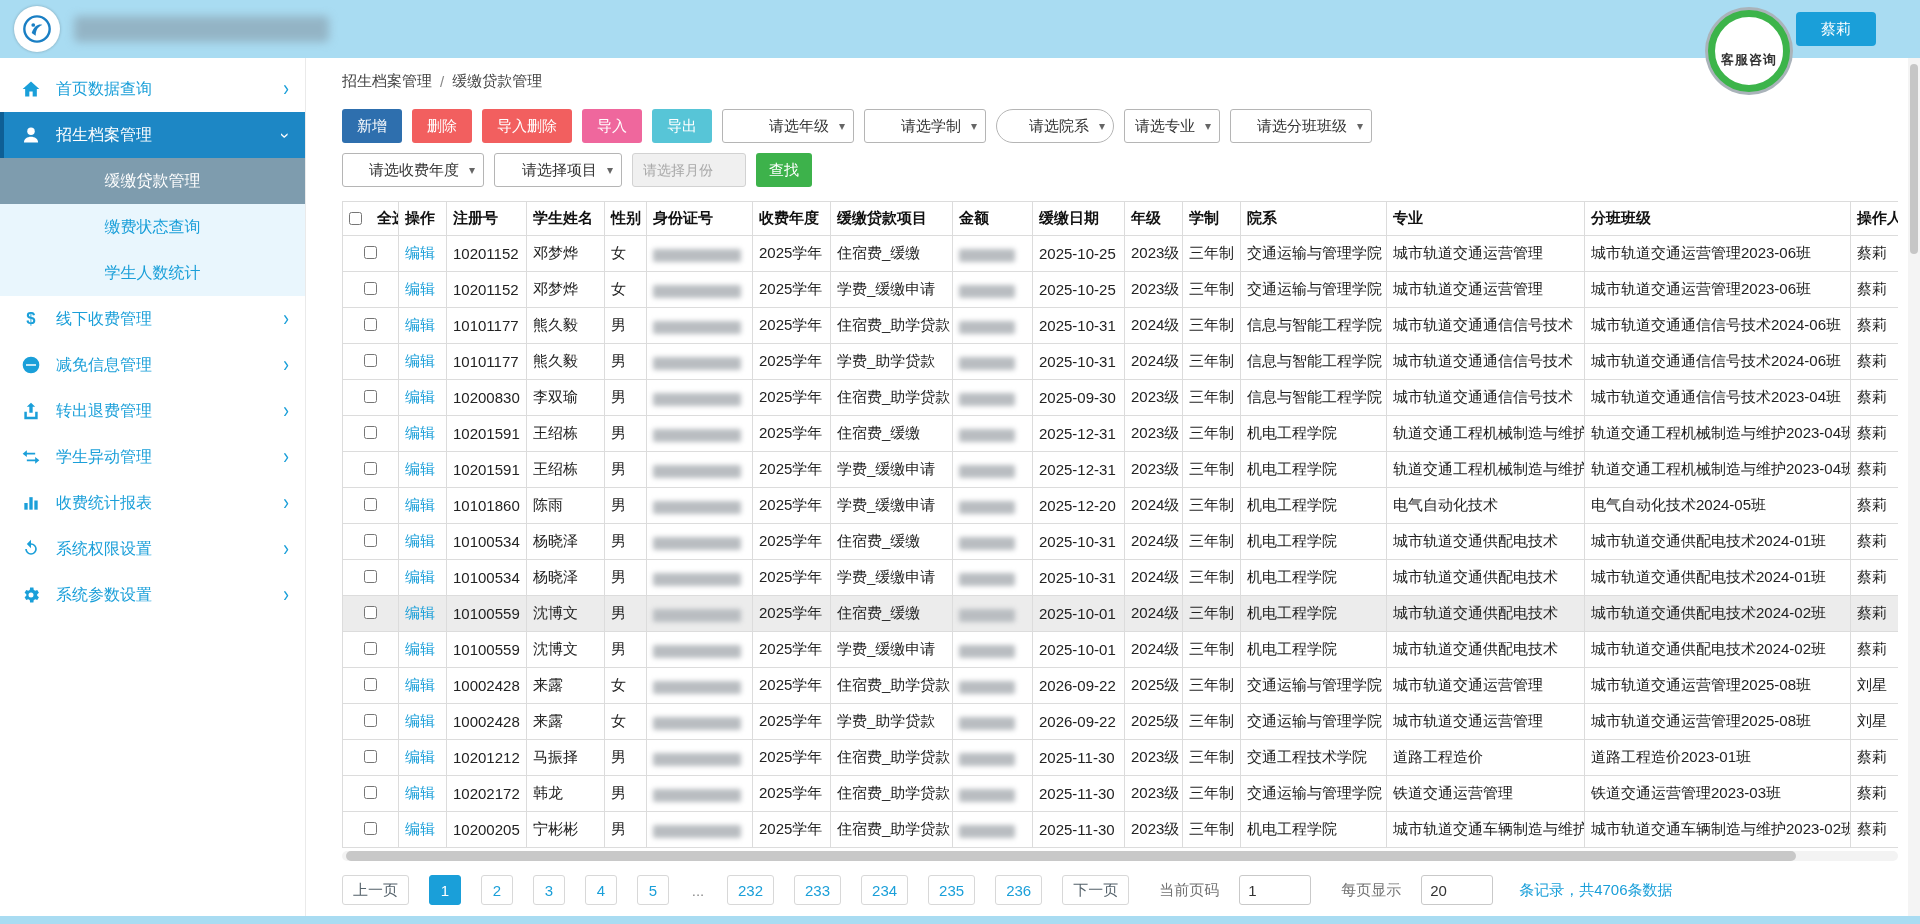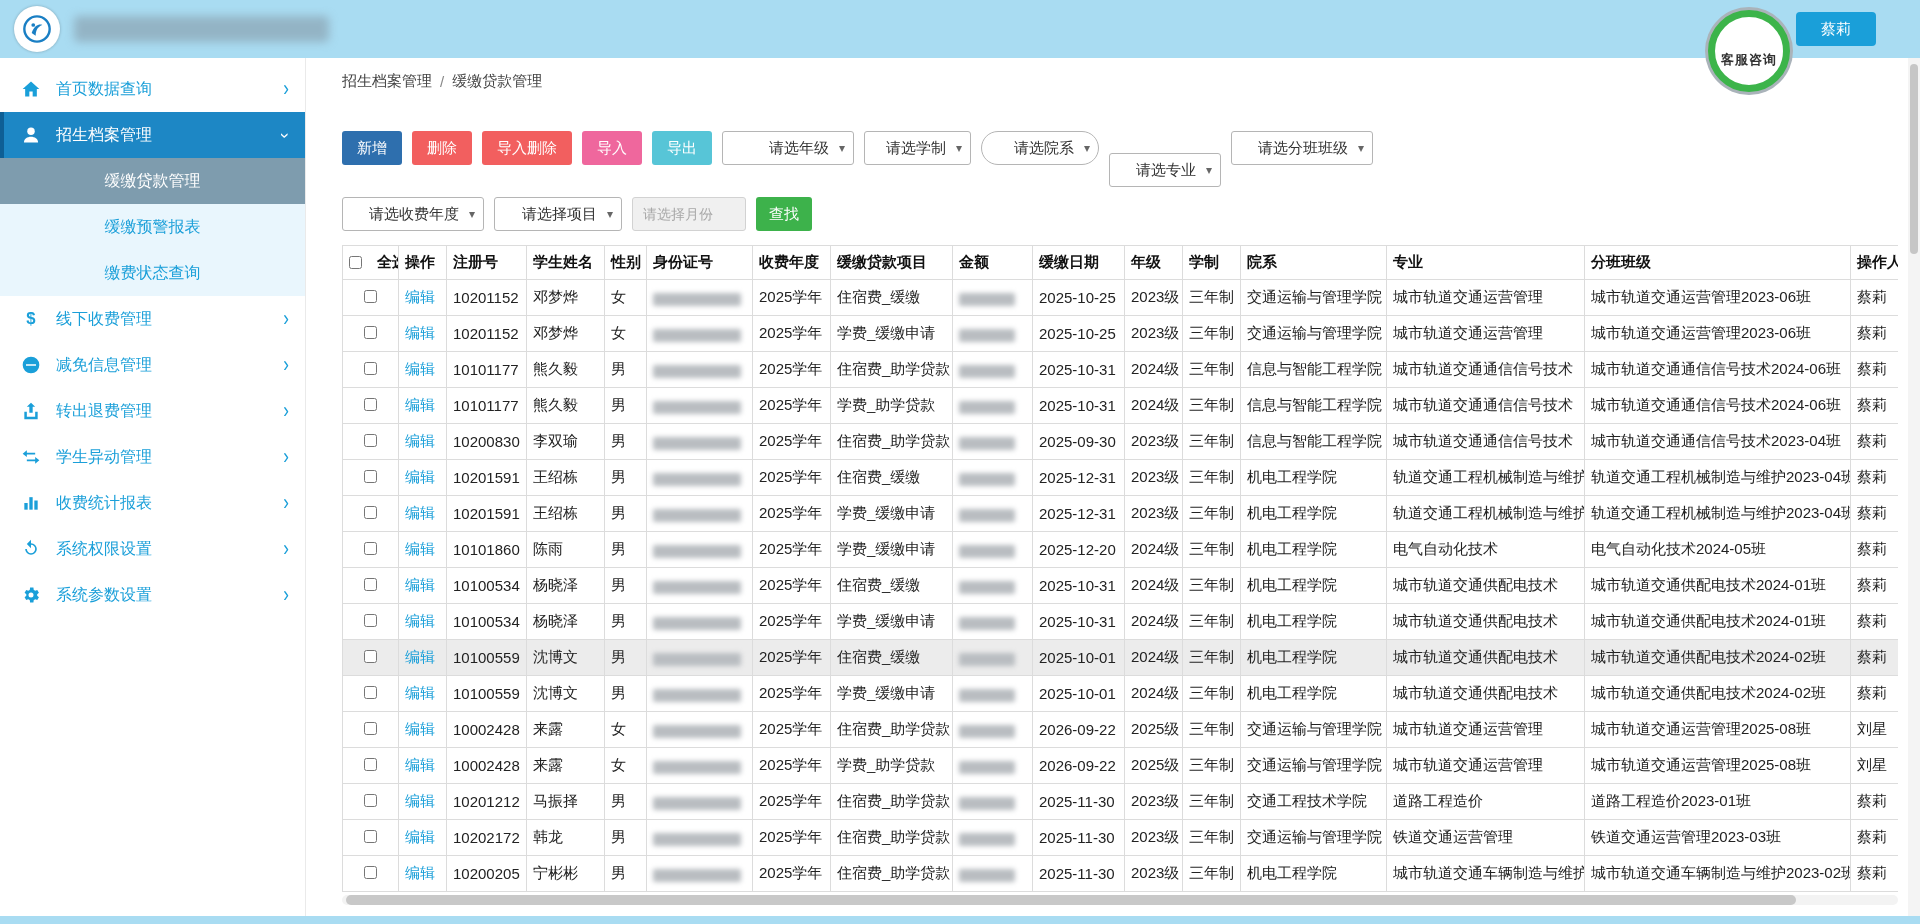--- a/index.html
+++ b/index.html
@@ -108,22 +108,22 @@
           <svg viewBox="0 0 24 24" width="20" height="20" fill="currentColor">
             <circle cx="12" cy="7.5" r="4.5"></circle>
             <path d="M3.5 21c0-4.5 4-7 8.5-7s8.5 2.5 8.5 7z"></path>
           </svg>
         </span>
         <span class="mi-label">招生档案管理</span>
         <span class="chev">›</span>
       </div>
       <div class="submenu">
         <div class="sub-item selected">缓缴贷款管理</div>
-        <div class="sub-item">缓缴预警报表</div>
         <div class="sub-item">缴费状态查询</div>
+        <div class="sub-item">学生人数统计</div>
       </div>
       <div class="menu-item">
         <span class="mi-icon">
           <svg viewBox="0 0 24 24" width="20" height="20">
             <text x="12" y="18" font-size="20" font-weight="bold" text-anchor="middle" fill="currentColor">$</text>
           </svg>
         </span>
         <span class="mi-label">线下收费管理</span>
         <span class="chev">›</span>
       </div>
@@ -193,27 +193,27 @@
     <span>招生档案管理</span>
     <span class="sep">/</span>
     <span>缓缴贷款管理</span>
   </div>
 
   <div class="toolbar">
     <div style="display:contents"><button class="act-btn" style="background: rgb(46, 111, 174);">新增</button><button class="act-btn" style="background: rgb(242, 95, 95);">删除</button><button class="act-btn" style="background: rgb(242, 95, 95);">导入删除</button><button class="act-btn" style="background: rgb(239, 103, 157);">导入</button><button class="act-btn" style="background: rgb(87, 197, 215);">导出</button></div>
     <div style="display:contents"><div class="ui-select" style="width: 132px;">
           <span>请选年级</span>
           <span class="caret">▾</span>
-        </div><div class="ui-select" style="width: 107px;">
+        </div><div class="ui-select" style="width: 122px;">
           <span>请选学制</span>
           <span class="caret">▾</span>
         </div><div class="ui-select" style="width: 118px; border-radius: 17px;">
           <span>请选院系</span>
           <span class="caret">▾</span>
-        </div><div class="ui-select" style="width: 112px; margin-top: 44px;">
+        </div><div class="ui-select" style="width: 96px;">
           <span>请选专业</span>
           <span class="caret">▾</span>
         </div><div class="ui-select" style="width: 142px;">
           <span>请选分班班级</span>
           <span class="caret">▾</span>
         </div></div>
   </div>
 
   <div class="toolbar second">
     <div style="display:contents"><div class="ui-select" style="width: 142px;">

